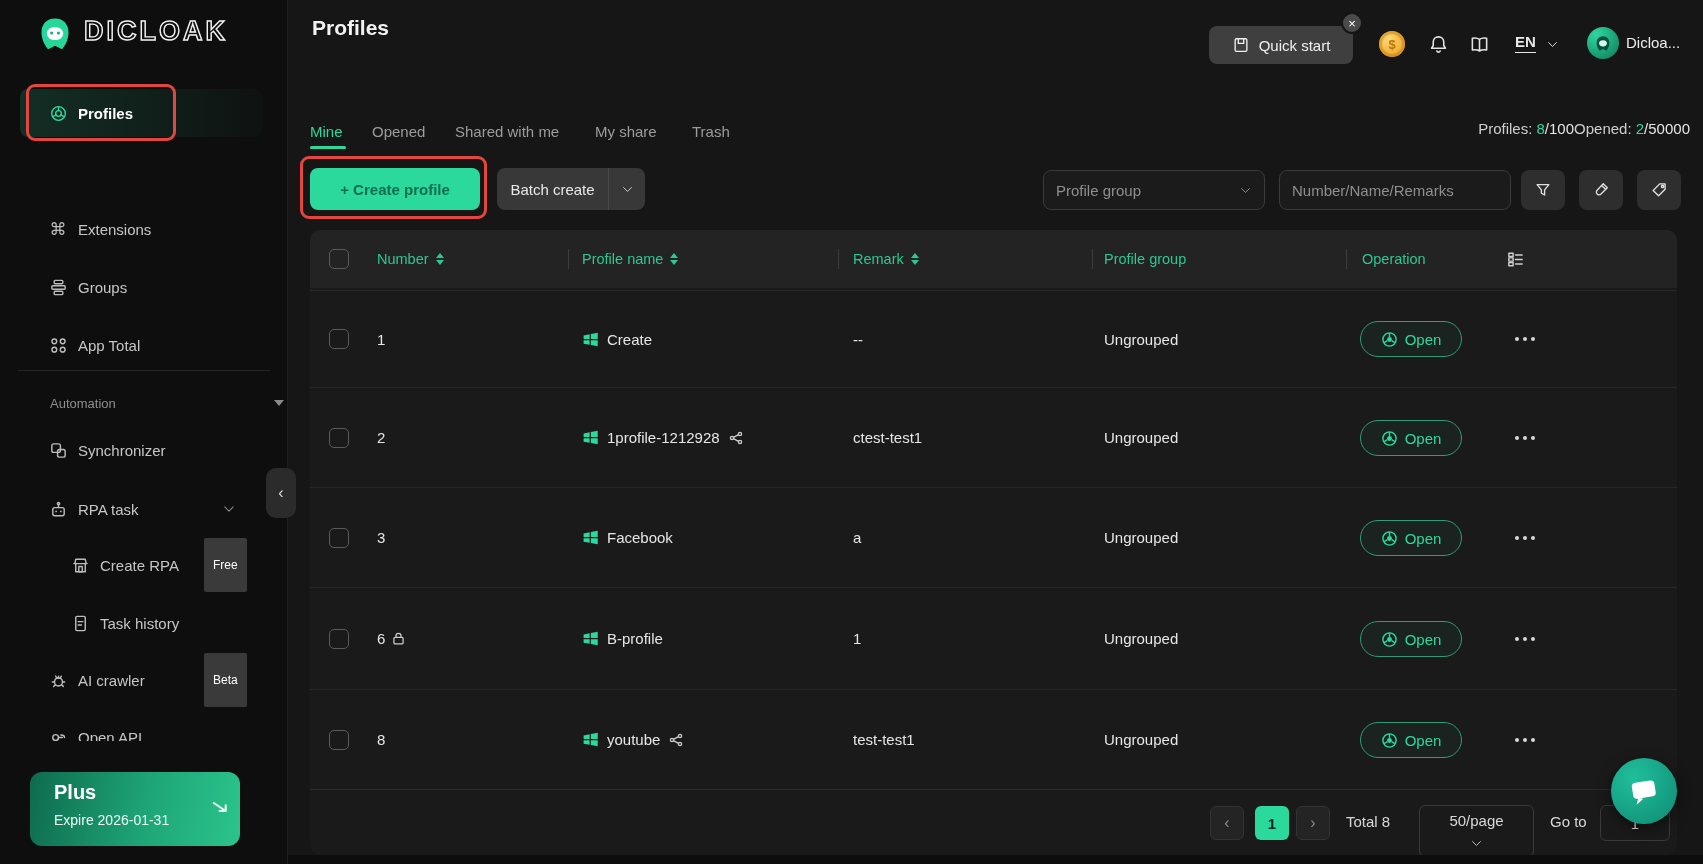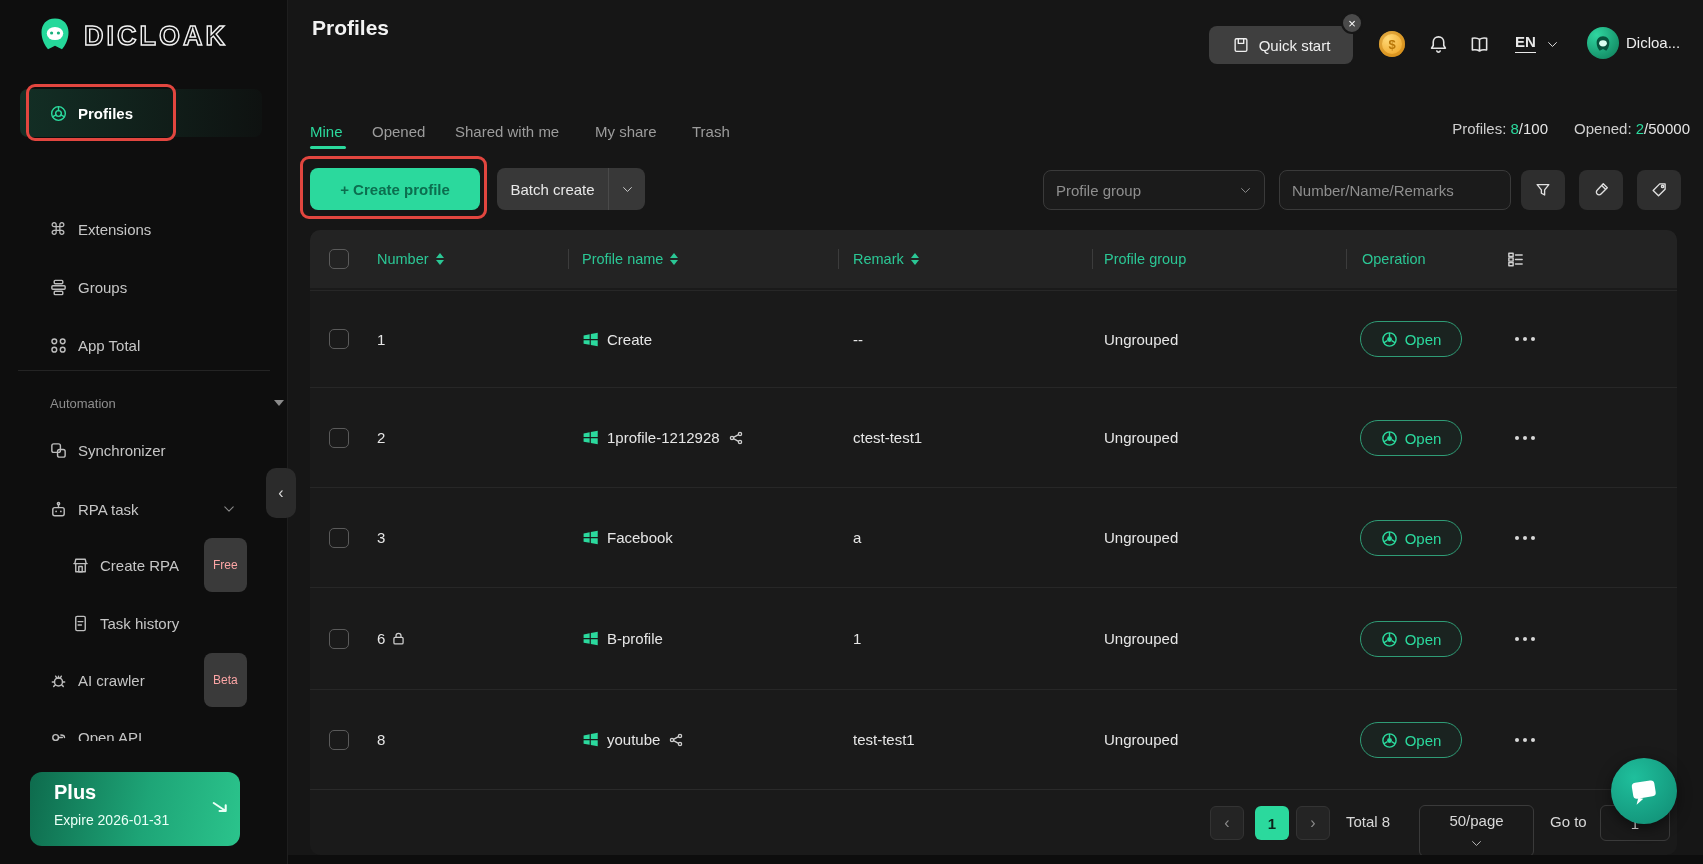--- a/index.html
+++ b/index.html
@@ -4,29 +4,29 @@
 <style>
   * { margin:0; padding:0; box-sizing:border-box; }
   html,body { background:#0b0b0b; }
   body { font-family:"Liberation Sans", sans-serif; }
   #app { position:relative; width:1703px; height:864px; background:#161616; overflow:hidden; }
   svg { display:block; }
   .stroke { fill:none; stroke:#bdbdbd; stroke-width:1.5; stroke-linecap:round; stroke-linejoin:round; }
 
   
   #sidebar { position:absolute; left:0; top:0; width:288px; height:864px; background:#0e0e0e; border-right:1px solid #1e1e1e; }
-  .logo { position:absolute; left:36px; top:16px; display:flex; align-items:flex-end; gap:10px; }
+  .logo { position:absolute; left:36px; top:16px; display:flex; align-items:flex-start; gap:10px; }
   .brand-text { font-size:27px; font-weight:800; letter-spacing:3px; color:transparent; -webkit-text-stroke:1.4px #f2f2f2; }
   .nav-item { position:absolute; left:0; width:288px; height:44px; display:flex; align-items:center; color:#c6c6c6; font-size:15px; cursor:pointer; }
   .nav-item .nav-ico { width:20px; margin-left:48px; margin-right:10px; display:flex; justify-content:center; color:#bdbdbd; }
   .nav-item.child .nav-ico { margin-left:70px; }
   .nav-item.active { color:#ffffff; font-weight:600; }
   .active-pill { position:absolute; left:20px; top:89px; width:242px; height:48px; border-radius:8px;
     background:linear-gradient(90deg, rgba(43,217,157,0.16), rgba(43,217,157,0.02)); }
-  .badge { position:absolute; left:204px; background:#3a3a3a; color:#fca5a5; font-size:12px; padding:20px 9px; border-radius:8px; }
+  .badge { position:absolute; left:204px; background:#3a3a3a; color:#ffffff; font-size:12px; padding:20px 9px; border-radius:2px; }
   .side-divider { position:absolute; left:18px; top:370px; width:252px; height:1px; background:#242424; }
   .section-label { position:absolute; left:50px; top:381px; height:44px; display:flex; align-items:center; font-size:13px; color:#8e8e8e; }
   .caret-down-solid { width:0; height:0; border-left:5px solid transparent; border-right:5px solid transparent; border-top:6px solid #8a8a8a; }
   .annotation { position:absolute; border:3px solid #e2463f; border-radius:9px; pointer-events:none; z-index:40; }
   .plan-card { position:absolute; left:30px; top:772px; width:210px; height:74px; border-radius:12px; cursor:pointer;
     background:linear-gradient(100deg, #0e6b4d 0%, #1ea577 55%, #2bc48c 100%); }
   .plan-title { position:absolute; left:24px; top:9px; font-size:20px; font-weight:700; color:#ffffff; }
   .plan-expire { position:absolute; left:24px; top:40px; font-size:14px; color:#eafff6; }
   .open-api-clip { position:absolute; left:0; top:715px; width:288px; height:26px; overflow:hidden; }
   #collapse-handle { position:absolute; left:266px; top:468px; width:30px; height:50px; background:#2b2b2b;
@@ -44,21 +44,21 @@
   .hdr-lang { position:absolute; left:1515px; top:33px; font-size:15px; font-weight:600; color:#e8e8e8;
     border-bottom:1.5px solid #e8e8e8; padding-bottom:2px; cursor:pointer; }
   #avatar { position:absolute; left:1587px; top:27px; width:32px; height:32px; border-radius:50%; cursor:pointer;
     background:radial-gradient(circle at 30% 25%, #2fd6a0, #0d7a57); display:flex; align-items:center; justify-content:center; }
   .account-name { position:absolute; left:1626px; top:34px; font-size:15px; color:#ededed; cursor:pointer; }
 
   
   .tab { position:absolute; top:118px; height:26px; display:flex; align-items:center; font-size:15px; color:#9c9c9c; cursor:pointer; }
   .tab.active { color:#2bd99d; font-weight:500; }
   .tab-underline { position:absolute; left:310px; top:146px; width:36px; height:3px; border-radius:2px; background:#2bd99d; }
-  .stats { position:absolute; right:13px; top:120px; font-size:15px; color:#cfcfcf; display:flex; gap:26px; }
+  .stats { position:absolute; right:13px; top:120px; font-size:15px; color:#cfcfcf; display:flex; }
   .stats b { font-weight:400; color:#2bd99d; }
   .stats i { font-style:normal; color:#e6e6e6; }
 
   
   #create-btn { position:absolute; left:310px; top:168px; width:170px; height:42px; background:#2bd99d; border-radius:8px;
     display:flex; align-items:center; justify-content:center; color:#0c6e4f; font-size:15px; font-weight:600; cursor:pointer; }
   #batch-btn { position:absolute; left:497px; top:168px; width:148px; height:42px; background:#383838; border-radius:8px;
     display:flex; align-items:center; color:#e8e8e8; font-size:15px; cursor:pointer; }
   #batch-btn .lbl { flex:1; text-align:center; }
   #batch-btn .sep { width:1px; height:42px; background:#4a4a4a; }

